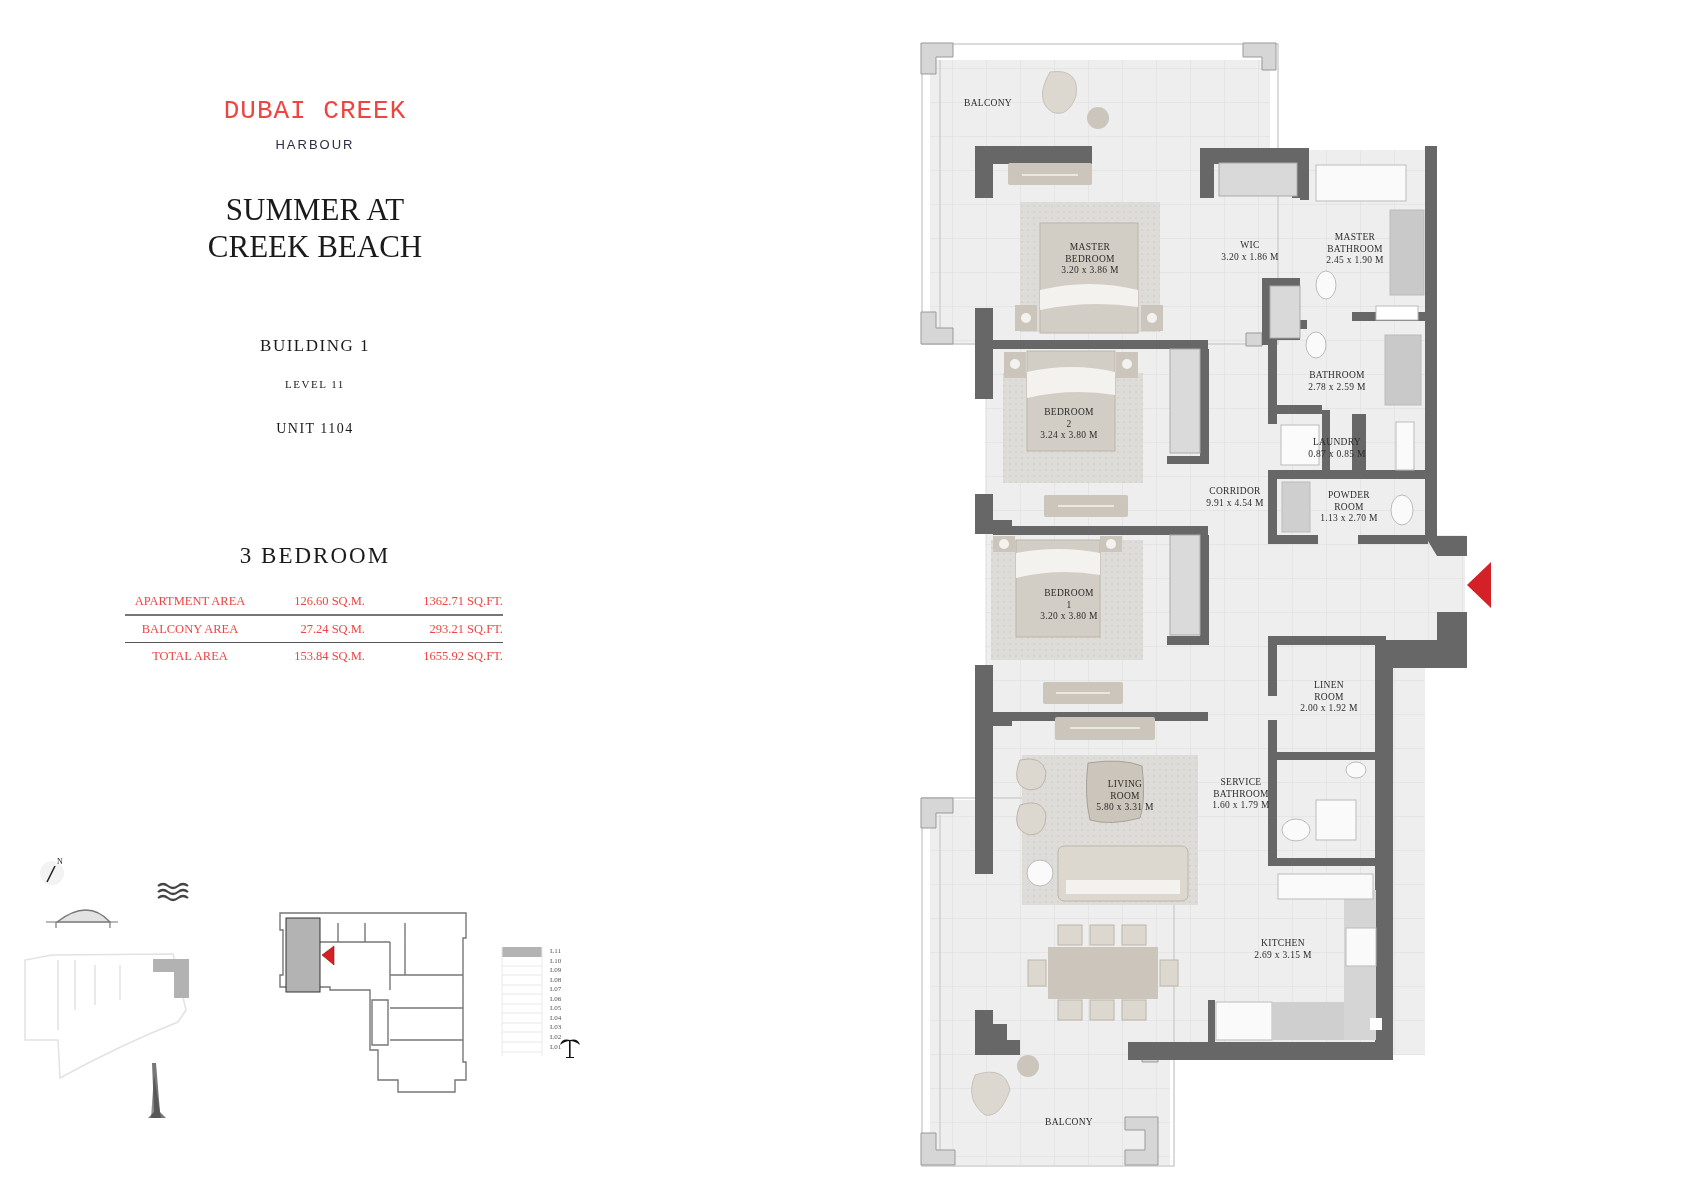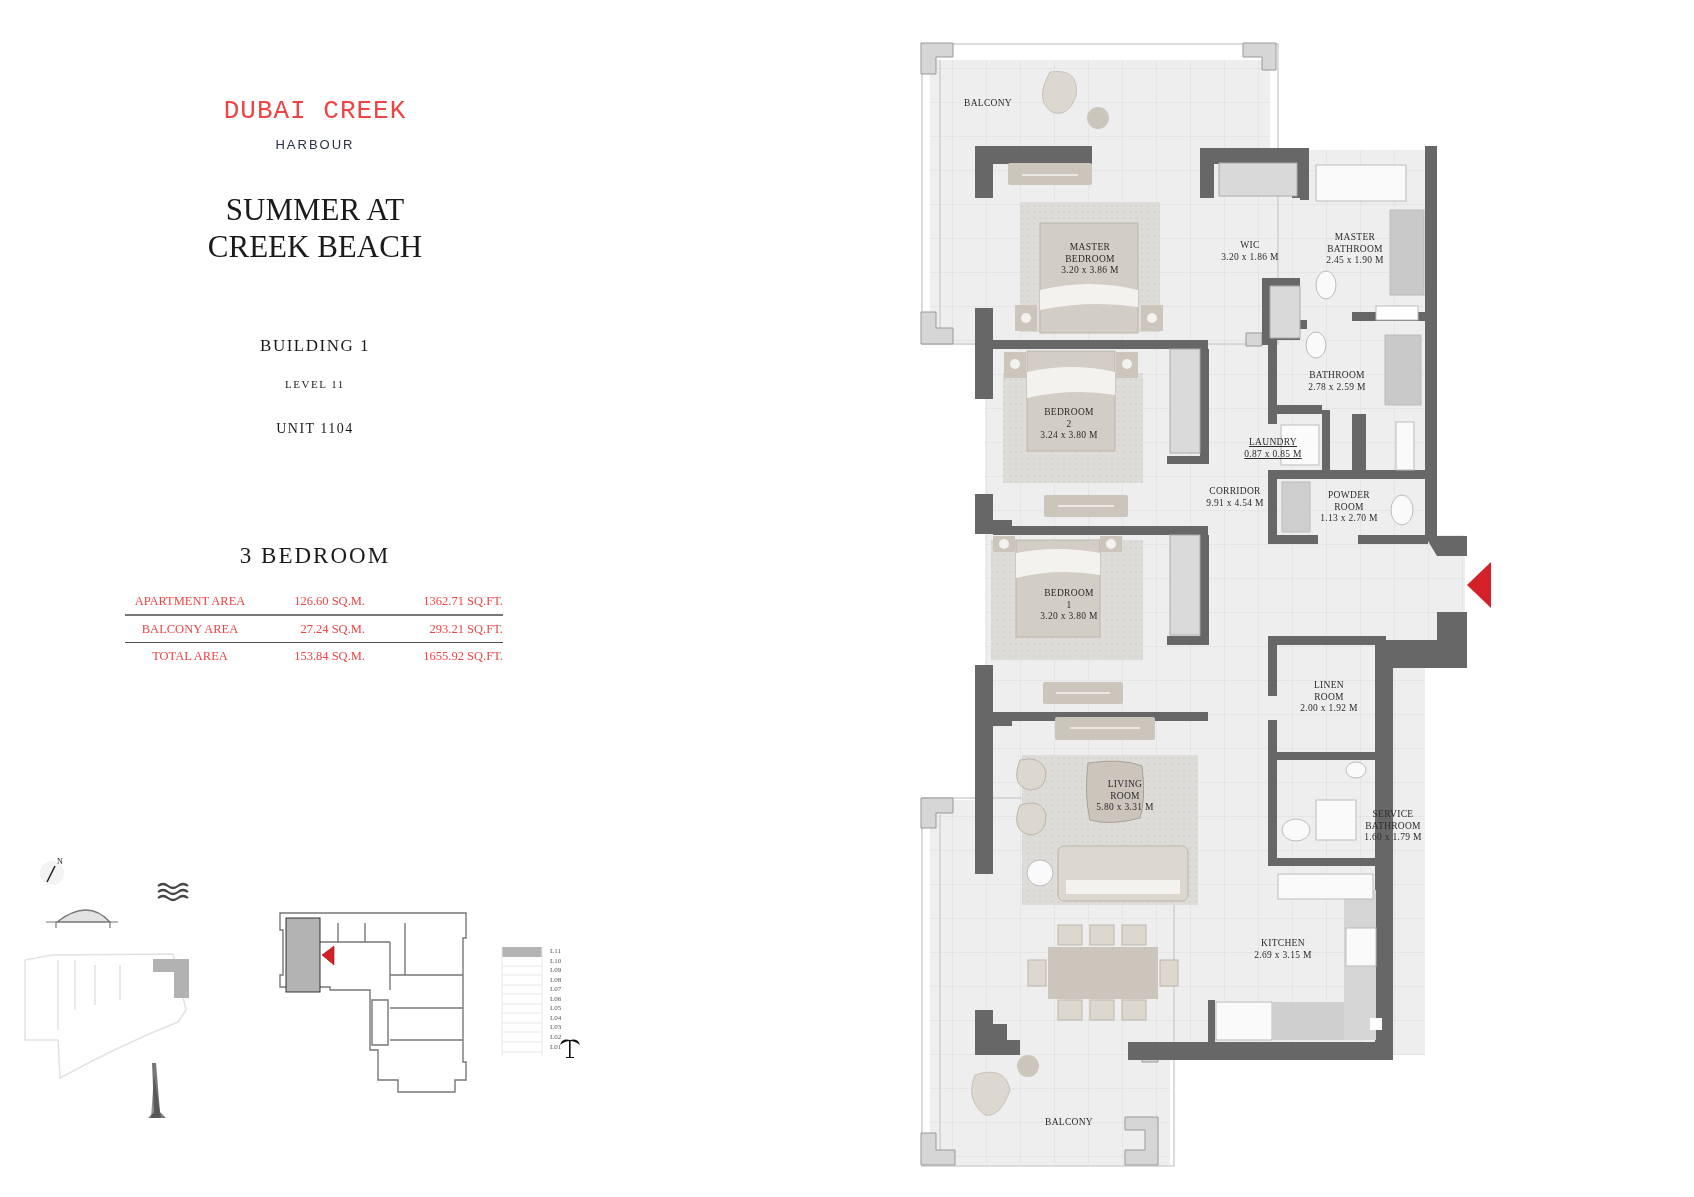--- a/index.html
+++ b/index.html
@@ -361,21 +361,21 @@
   <div>BATHROOM</div>
   <div>2.78 x 2.59 M</div>
 </div>
 
 <div class="abs flabel" style="left:1026px;top:407px;width:86px;">
   <div>BEDROOM</div>
   <div>2</div>
   <div>3.24 x 3.80 M</div>
 </div>
 
-<div class="abs flabel" style="left:1228px;top:437px;width:90px;text-decoration:underline;">
+<div class="abs flabel" style="left:1292px;top:437px;width:90px;">
   <div>LAUNDRY</div>
   <div>0.87 x 0.85 M</div>
 </div>
 
 <div class="abs flabel" style="left:1190px;top:486px;width:90px;">
   <div>CORRIDOR</div>
   <div>9.91 x 4.54 M</div>
 </div>
 
 <div class="abs flabel" style="left:1304px;top:490px;width:90px;">
@@ -395,21 +395,21 @@
   <div>ROOM</div>
   <div>2.00 x 1.92 M</div>
 </div>
 
 <div class="abs flabel" style="left:1080px;top:779px;width:90px;">
   <div>LIVING</div>
   <div>ROOM</div>
   <div>5.80 x 3.31 M</div>
 </div>
 
-<div class="abs flabel" style="left:1348px;top:777px;width:90px;margin-top:32px;">
+<div class="abs flabel" style="left:1196px;top:777px;width:90px;">
   <div>SERVICE</div>
   <div>BATHROOM</div>
   <div>1.60 x 1.79 M</div>
 </div>
 
 <div class="abs flabel" style="left:1238px;top:938px;width:90px;">
   <div>KITCHEN</div>
   <div>2.69 x 3.15 M</div>
 </div>
 

